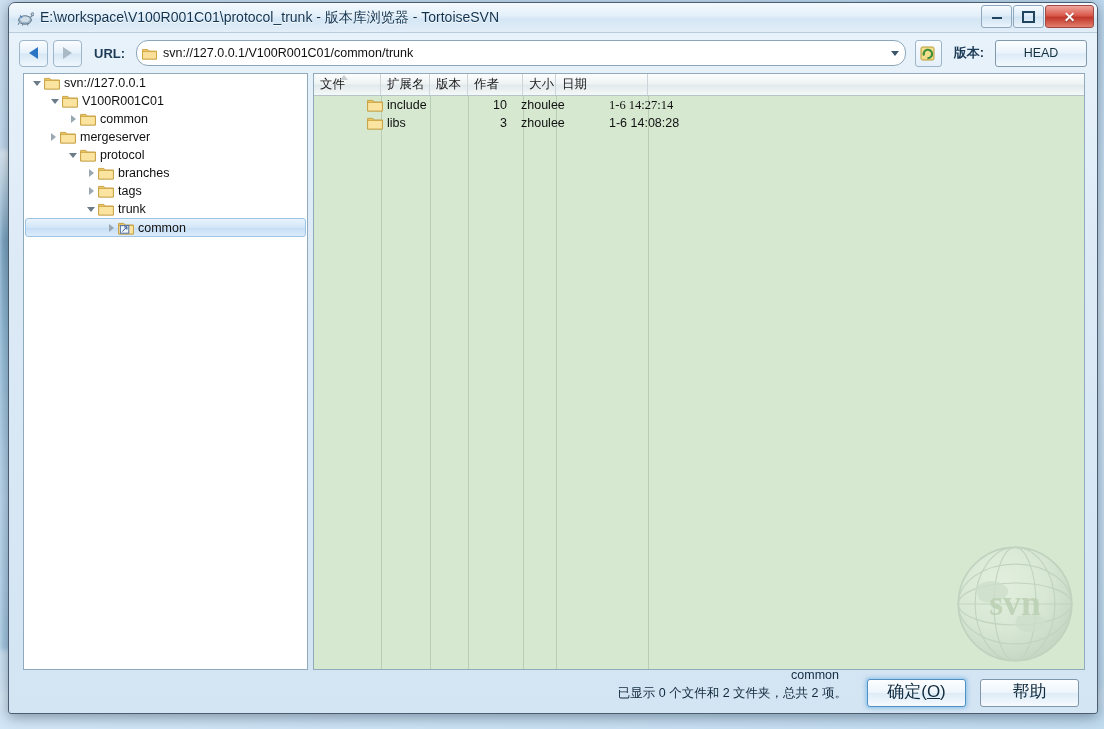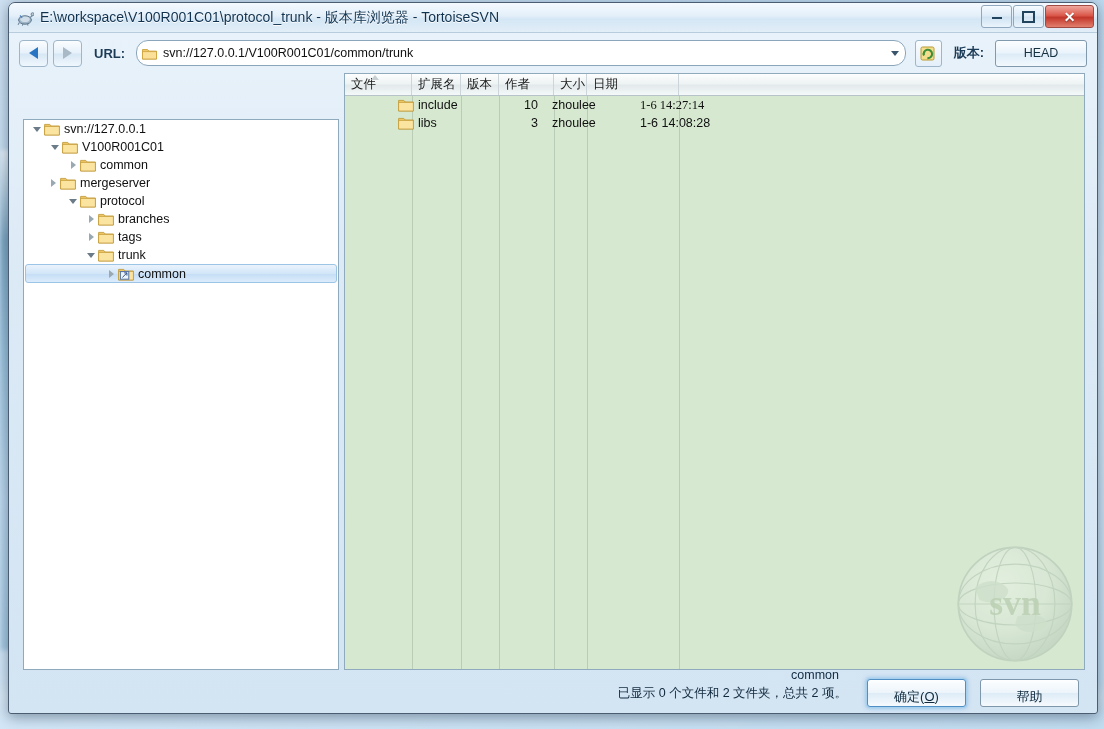--- a/index.html
+++ b/index.html
@@ -198,27 +198,26 @@
   }
 
   
   #panes {
     position: absolute;
     left: 14px; top: 70px;
     width: 1062px; height: 597px;
     display: flex;
   }
   #tree-pane {
-    width: 316px;
+    width: 285px;
     background: #fff;
     border: 1px solid #8fa9bd;
     box-sizing: border-box;
     overflow: hidden;
     position: relative;
-    margin-top: 46px;
   }
   #splitter { width: 5px; }
   #list-pane {
     flex: 1;
     background: #d6e8d0;
     border: 1px solid #8fa9bd;
     box-sizing: border-box;
     position: relative;
     overflow: hidden;
   }
@@ -354,23 +353,23 @@
   #status-text {
     font-size: 12.5px;
     color: #10293d;
     white-space: nowrap;
   }
   .dlg-btn {
     width: 97px; height: 26px;
     border: 1px solid #7f97ab;
     border-radius: 3px;
     background: linear-gradient(180deg, #fdfeff 0%, #edf5fb 48%, #deecf7 52%, #f6fafd 100%);
-    font-size: 13px;
+    font-size: 17px;
     color: #102b3e;
-    display: flex; align-items: flex-end; justify-content: center;
+    display: flex; align-items: flex-start; justify-content: center;
     cursor: default;
   }
   .dlg-btn.default {
     border-color: #4f8fc4;
     box-shadow: 0 0 0 1px #a7cfee, 0 0 4px 1px rgba(95,165,220,.65);
   }
   .uline { text-decoration: underline; }
 </style>
 </head>
 <body>

